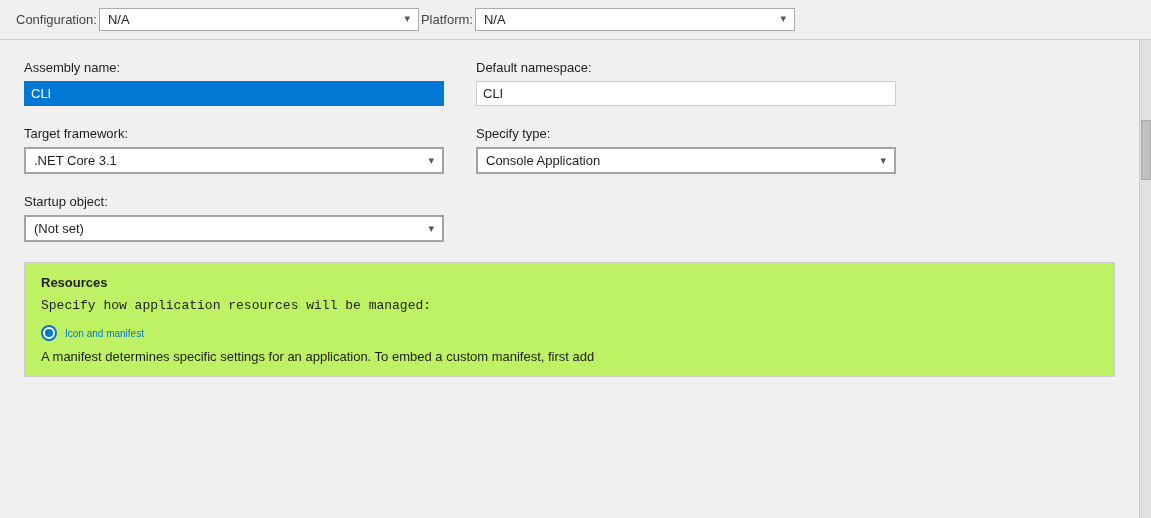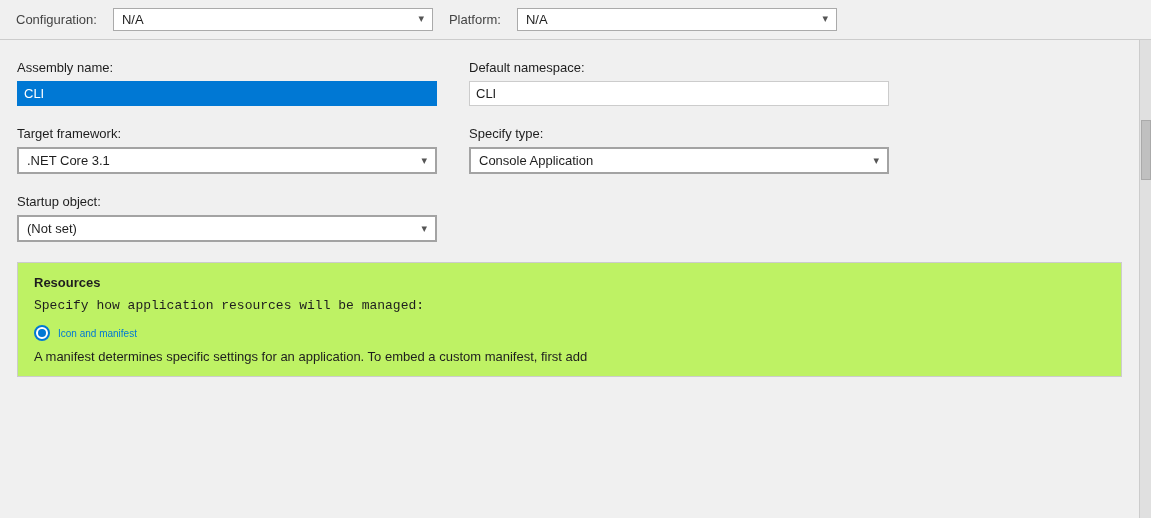--- a/index.html
+++ b/index.html
@@ -15,21 +15,21 @@
       flex-direction: column;
     }
 
     
     .top-bar {
       display: flex;
       align-items: center;
       padding: 8px 16px;
       background: #f0f0f0;
       border-bottom: 1px solid #ccc;
-      gap: 16px;
+      gap: 2px;
       flex-shrink: 0;
     }
     .top-bar-label {
       color: #444;
       font-size: 13px;
     }
     .top-bar-select {
       display: flex;
       align-items: flex-start;
       border: 1px solid #aaa;
@@ -50,21 +50,21 @@
     }
 
     
     .main-content {
       display: flex;
       flex: 1;
       overflow: hidden;
     }
     .content-area {
       flex: 1;
-      padding: 20px 17px;
+      padding: 20px 24px;
       overflow-y: auto;
     }
 
     
     .scrollbar {
       width: 12px;
       background: #e0e0e0;
       border-left: 1px solid #ccc;
       position: relative;
       flex-shrink: 0;

